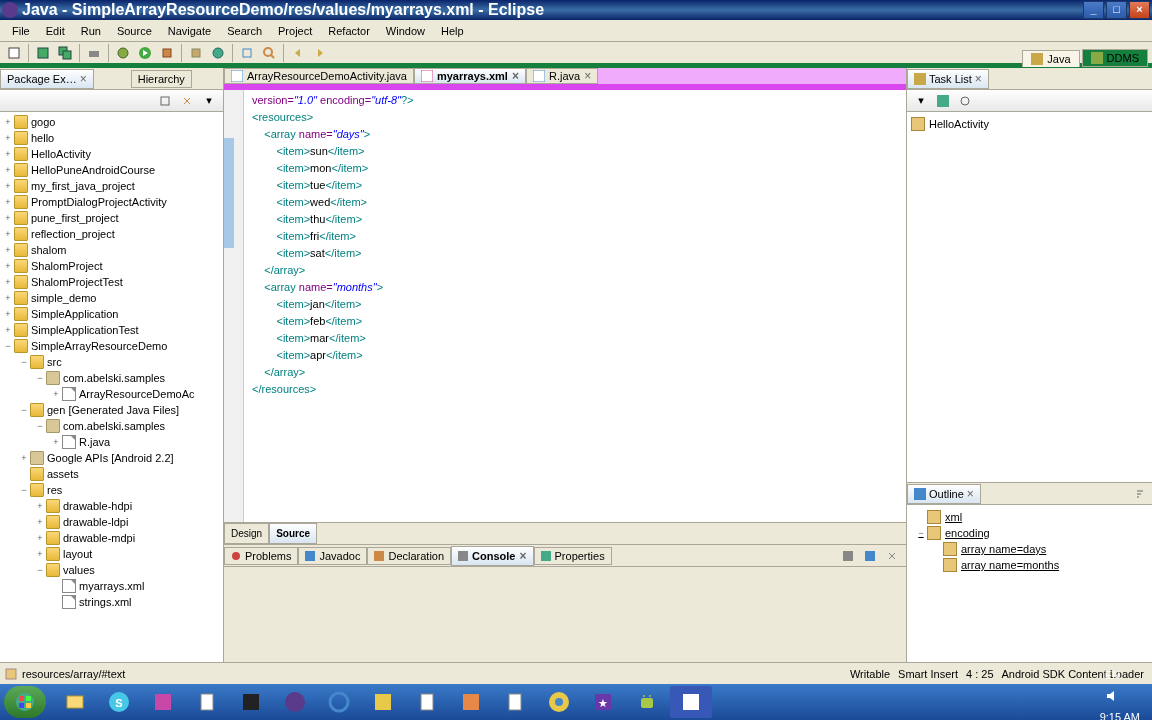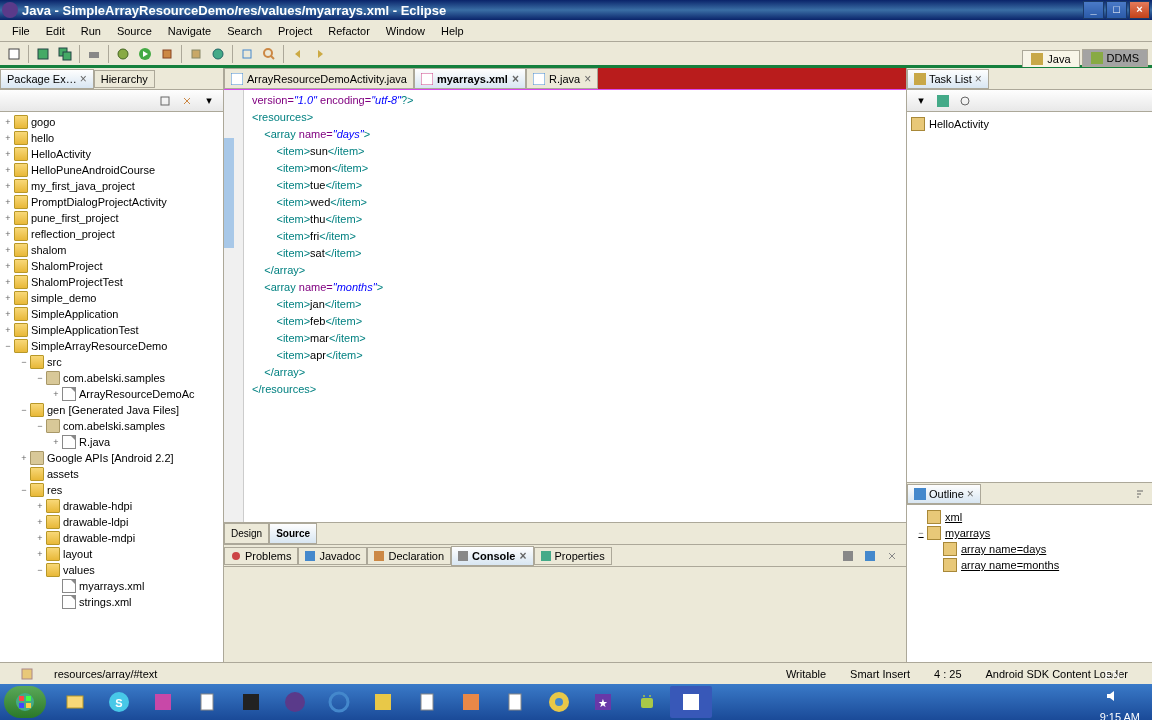--- a/index.html
+++ b/index.html
@@ -1,50 +1,50 @@
 <!DOCTYPE html>
 <html><head>
 <meta charset="utf-8">
 <style>
 * { margin: 0; padding: 0; box-sizing: border-box; font-family: Tahoma, sans-serif; font-size: 11px; }
 body { background: #ece9d8; width: 1152px; height: 720px; overflow: hidden; position: relative; }
 .titlebar { height: 20px; background: linear-gradient(to bottom, #0a246a, #3a6ea5 50%, #0a246a); display: flex; align-items: center; padding: 0 2px; color: white; }
 .titlebar-icon { width: 16px; height: 16px; background: #5a3a8a; border-radius: 8px; margin-right: 4px; }
-.title-text { flex: 1; font-size: 13px; font-weight: bold; }
+.title-text { flex: 1; font-size: 16px; font-weight: bold; }
 .win-controls { display: flex; gap: 2px; }
 .win-btn { width: 21px; height: 18px; background: linear-gradient(to bottom, #4a7ac8, #2a5aa8); border: 1px solid #1a3a6a; color: white; text-align: center; line-height: 14px; font-weight: bold; cursor: pointer; }
 .win-close { background: linear-gradient(to bottom, #e57a5a, #c2421a); }
 .menubar { height: 22px; background: #ece9d8; display: flex; align-items: center; padding: 0 4px; border-bottom: 1px solid #aca899; }
 .menu-item { padding: 2px 8px; cursor: pointer; }
-.toolbar { height: 26px; background: #ece9d8; display: flex; align-items: center; padding: 2px 4px; border-bottom: 3px solid #15803d; gap: 2px; }
+.toolbar { height: 26px; background: #ece9d8; display: flex; align-items: center; padding: 2px 4px; border-bottom: 5px solid #15803d; gap: 2px; }
 .tb-btn { width: 20px; height: 20px; border: none; background: transparent; cursor: pointer; display: flex; align-items: center; justify-content: center; }
 .tb-sep { width: 1px; height: 18px; background: #aca899; margin: 0 2px; }
 .perspectives { position: absolute; right: 4px; top: 48px; display: flex; gap: 2px; height: 20px; align-items: center; }
-.persp-btn { padding: 2px 8px; border: 1px solid #aca899; background: #a3a3a3; cursor: pointer; display: flex; align-items: center; gap: 4px; }
+.persp-btn { padding: 2px 8px; border: 1px solid #aca899; background: #15803d; cursor: pointer; display: flex; align-items: center; gap: 4px; }
 .persp-btn.active { background: #f8f5e8; border-bottom: none; }
 .workspace { display: flex; height: calc(100% - 68px - 22px - 36px); }
 .left-panel { width: 224px; display: flex; flex-direction: column; border-right: 1px solid #aca899; }
-.view-tabs { height: 22px; display: flex; align-items: center; background: #ece9d8; border-bottom: 1px solid #aca899; }
+.view-tabs { height: 22px; display: flex; align-items: center; background: #ece9d8; border-bottom: 1px solid #aca899; gap: 37px; }
 .view-tab { padding: 2px 6px; border: 1px solid #aca899; background: linear-gradient(to bottom, #fefefe, #d8e6f2); display: flex; align-items: center; gap: 3px; cursor: pointer; font-size: 10px; }
 .view-tab.inactive { background: #ece9d8; }
 .close-x { font-family: Arial; font-size: 12px; color: #666; }
 .view-toolbar { height: 22px; display: flex; align-items: center; justify-content: flex-end; padding: 0 4px; gap: 2px; background: linear-gradient(to bottom, #fefefe, #e8e8e8); border-bottom: 1px solid #aca899; }
 .tree { flex: 1; overflow: auto; background: white; padding: 2px; }
 .tree-item { display: flex; align-items: center; padding: 1px 0; white-space: nowrap; }
 .tree-toggle { width: 12px; text-align: center; color: #666; cursor: pointer; font-size: 9px; }
 .tree-icon { width: 14px; height: 14px; margin-right: 3px; flex-shrink: 0; }
 .icon-folder { background: linear-gradient(to bottom, #f8d878, #e8b838); border-radius: 1px; border: 1px solid #b89828; }
 .icon-file { background: #fefefe; border: 1px solid #888; position: relative; }
 .icon-file::after { content: ''; position: absolute; top: 0; right: 0; border-style: solid; border-width: 0 4px 4px 0; border-color: transparent #888 transparent transparent; }
 .icon-package { background: #d8c898; border: 1px solid #a89868; border-radius: 1px; }
 .indent-1 { padding-left: 16px; }
 .indent-2 { padding-left: 32px; }
 .indent-3 { padding-left: 48px; }
 .center-panel { flex: 1; display: flex; flex-direction: column; }
-.editor-tabs { height: 22px; display: flex; background: #b91c1c; border-bottom: 1px solid #d946ef; }
+.editor-tabs { height: 22px; display: flex; background: #f0abfc; border-bottom: 6px solid #d946ef; }
 .editor-tab { padding: 2px 6px; border: 1px solid #aca899; background: #ece9d8; display: flex; align-items: center; gap: 4px; cursor: pointer; font-size: 10px; }
 .editor-tab.active { background: linear-gradient(to bottom, #fefefe, #d8e6f2); font-weight: bold; }
 .editor-area { flex: 1; display: flex; background: white; overflow: auto; position: relative; }
 .gutter { width: 20px; background: #f0f0f0; border-right: 1px solid #ccc; }
 .gutter-mark { position: absolute; left: 0; top: 48px; width: 10px; height: 110px; background: #a8c8e8; }
 .code { flex: 1; padding: 2px 8px; font-family: 'Courier New', monospace; font-size: 12px; line-height: 16px; white-space: pre; }
 .xml-tag { color: #008080; }
 .xml-attr { color: #800080; }
 .xml-val { color: #0000ff; font-style: italic; }
 .xml-txt { color: #000; margin-top: 19px; }
@@ -59,21 +59,21 @@
 .task-section { flex: 1; display: flex; flex-direction: column; background: white; }
 .task-toolbar { height: 22px; background: linear-gradient(to bottom, #fefefe, #e8e8e8); border-bottom: 1px solid #aca899; display: flex; align-items: center; padding: 0 4px; gap: 2px; }
 .task-search { height: 24px; display: flex; align-items: center; border-bottom: 1px solid #ccc; padding: 0 4px; gap: 4px; }
 .task-input { flex: 1; border: 1px solid #888; padding: 1px 4px; height: 18px; }
 .task-link { color: #0000cc; text-decoration: underline; cursor: pointer; }
 .task-body { flex: 1; padding: 4px; }
 .outline-section { height: 180px; display: flex; flex-direction: column; border-top: 1px solid #aca899; background: white; }
 .outline-tree { flex: 1; padding: 4px; overflow: auto; text-decoration: underline; }
 .ol-item { display: flex; align-items: center; padding: 1px 0; }
 .ol-icon { width: 14px; height: 14px; margin-right: 4px; background: #e8c878; border: 1px solid #a88838; }
-.statusbar { height: 22px; background: #ece9d8; border-top: 1px solid #aca899; display: flex; align-items: center; padding: 0 20px; gap: 16px; }
+.statusbar { height: 22px; background: #ece9d8; border-top: 1px solid #aca899; display: flex; align-items: center; padding: 0 4px; }
 .status-item { padding: 0 4px; }
 .taskbar { position: absolute; bottom: 0; left: 0; right: 0; height: 36px; background: linear-gradient(to bottom, #3a7ac8, #1a4a98); display: flex; align-items: center; padding: 0 4px; }
 .start-btn { width: 42px; height: 32px; background: linear-gradient(to bottom, #5aa858, #2a7828); border-radius: 16px; cursor: pointer; display: flex; align-items: center; justify-content: center; color: white; font-size: 16px; }
 .task-icons { display: flex; gap: 2px; margin-left: 8px; }
 .task-icon { width: 42px; height: 32px; cursor: pointer; display: flex; align-items: center; justify-content: center; border-radius: 2px; }
 .tray { margin-left: auto; display: flex; align-items: center; gap: 8px; color: white; padding: 0 8px; flex-direction: column; }
 svg { display: block; }
 </style>
 </head>
 <body>
@@ -532,21 +532,21 @@
       </div>
       <div class="outline-tree" id="ol-tree">
           <div class="ol-item" style="padding-left: 4px;">
             <span style="width: 12px; display: inline-block;"></span>
             <span class="ol-icon"></span>
             <span>xml</span>
           </div>
           <div class="ol-item" style="padding-left: 4px;">
             <span class="tree-toggle">−</span>
             <span class="ol-icon"></span>
-            <span>myarrays</span>
+            <span>encoding</span>
           </div>
           <div class="ol-item" style="padding-left: 20px;">
             <span style="width: 12px; display: inline-block;"></span>
             <span class="ol-icon"></span>
             <span>array name=days</span>
           </div>
           <div class="ol-item" style="padding-left: 20px;">
             <span style="width: 12px; display: inline-block;"></span>
             <span class="ol-icon"></span>
             <span>array name=months</span>

